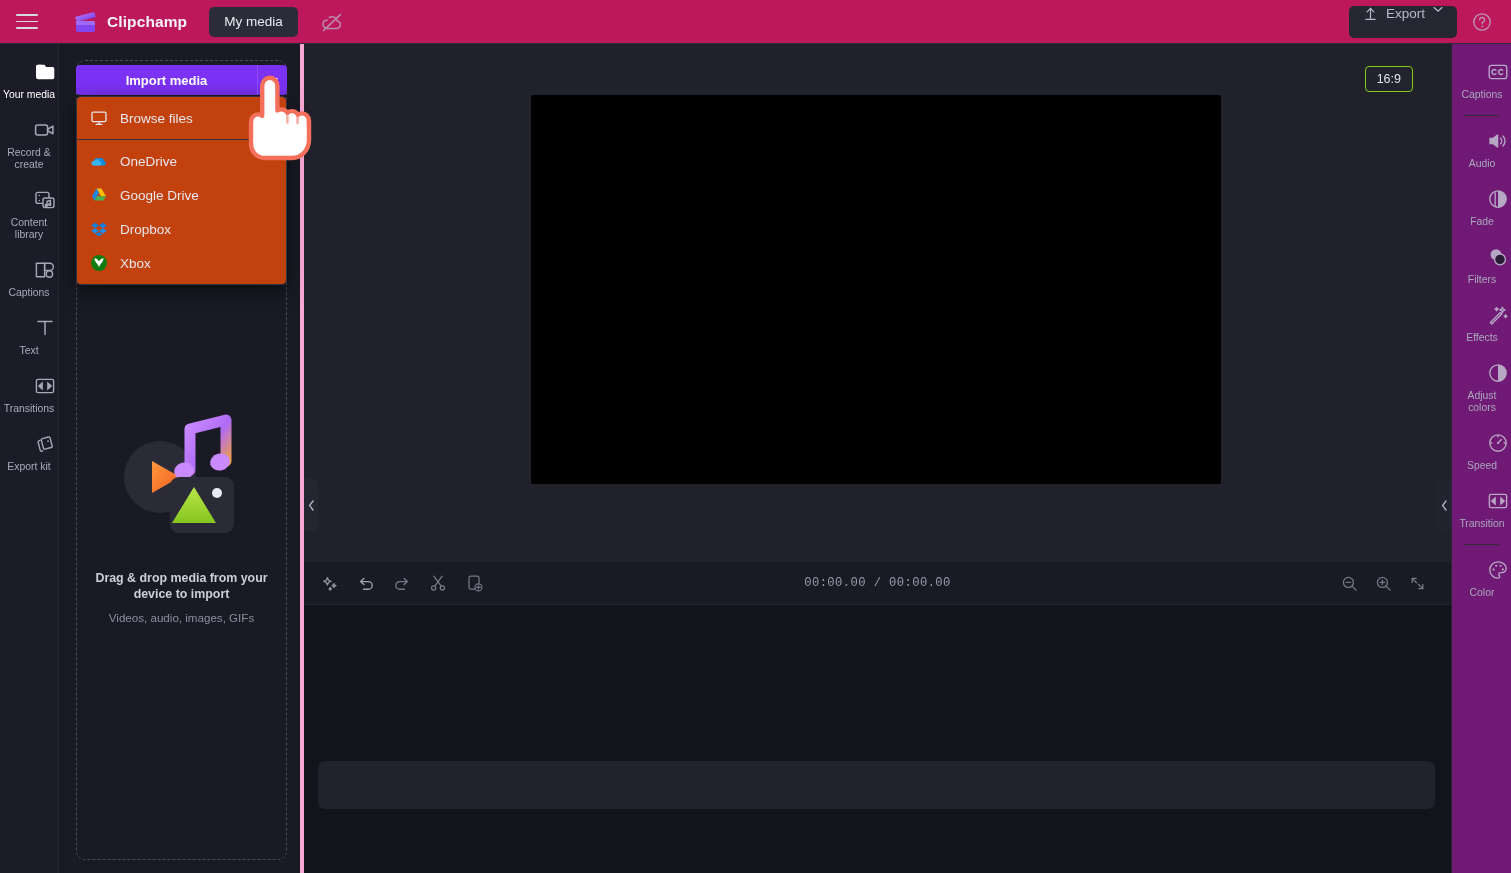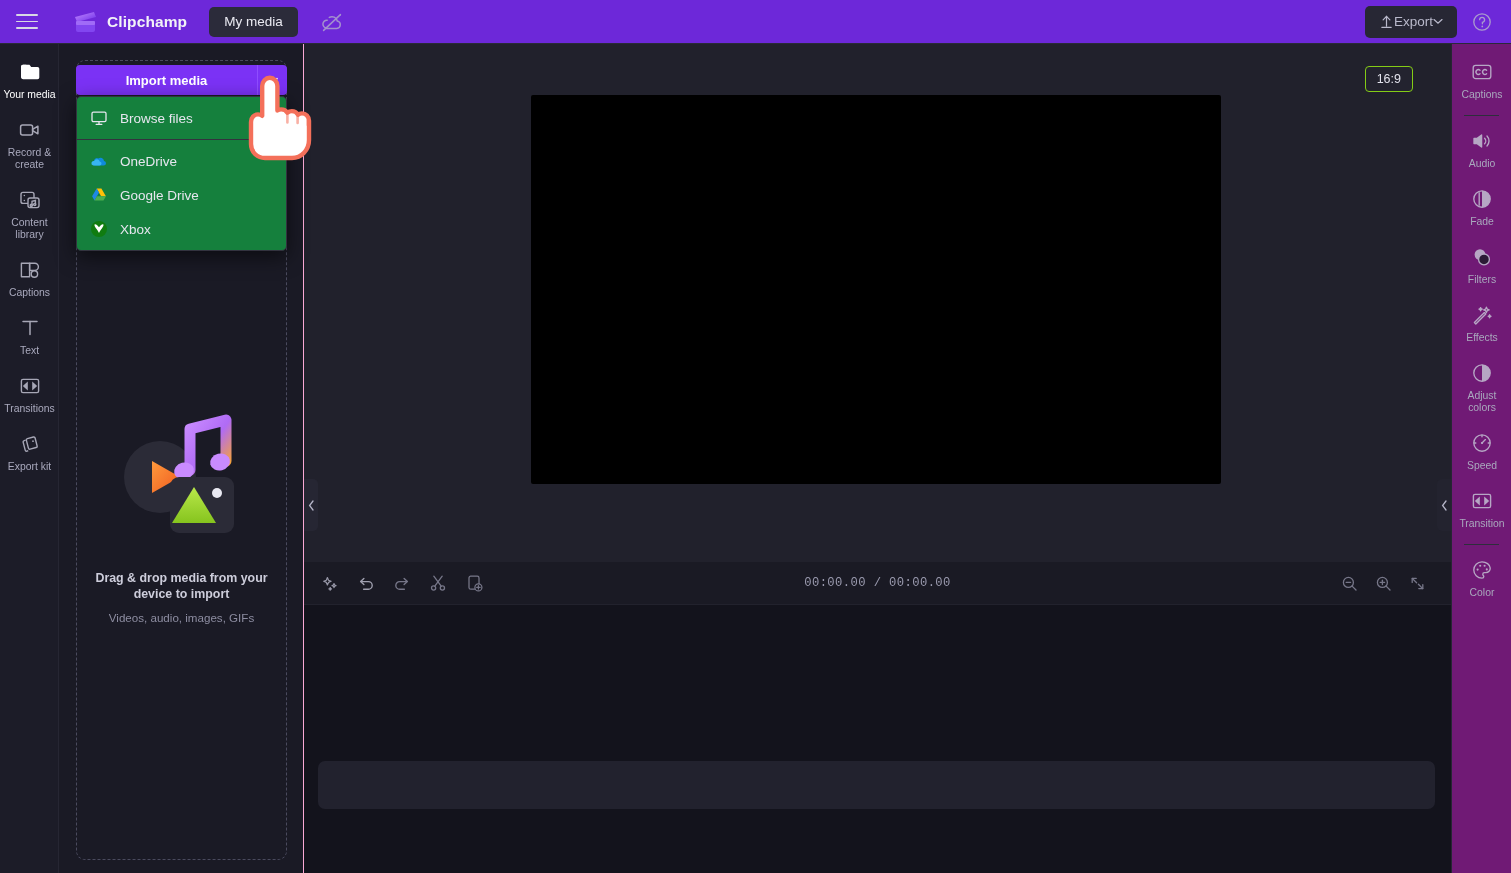--- a/index.html
+++ b/index.html
@@ -8,21 +8,21 @@
     background: #15151f;
     font-family: "Liberation Sans", sans-serif;
     overflow: hidden;
     color: #e8e8ef;
   }
   #app { position: relative; width: 1511px; height: 873px; }
 
   
   .topbar {
     position: absolute; top: 0; left: 0; width: 1511px; height: 44px;
-    background: #6d28d9;
+    background: #be185d;
     display: flex; align-items: center;
     border-bottom: 1px solid #2a2a38;
   }
   .hamburger {
     width: 26px; height: 26px; margin-left: 16px;
     display: flex; flex-direction: column; justify-content: center; gap: 5px;
     cursor: pointer;
   }
   .hamburger span { display: block; height: 1.6px; width: 22px; background: #d8d8e4; border-radius: 1px; }
   .brand { display: flex; align-items: center; gap: 9px; margin-left: 30px; }
@@ -31,66 +31,66 @@
   .doc-tab {
     margin-left: 22px; height: 30px; padding: 0 15px;
     background: #2b2b3a; border-radius: 5px;
     display: flex; align-items: center;
     font-size: 13.5px; color: #eaeaf2; cursor: pointer;
   }
   .cloud-off { margin-left: 22px; width: 24px; height: 24px; cursor: pointer; opacity: .72; }
   .topbar-right { margin-left: auto; display: flex; align-items: center; gap: 12px; padding-right: 16px; }
   .export-btn {
     height: 32px; padding: 0 14px; background: #272734; border-radius: 5px;
-    display: flex; align-items: center; gap: 0;
+    display: flex; align-items: flex-start; gap: 8px;
     font-size: 13.5px; color: #b9b9cb; cursor: pointer;
   }
   .help-btn { width: 26px; height: 26px; cursor: pointer; opacity: .8; display:flex;align-items:center;justify-content:center; }
 
   
   .rail-left {
     position: absolute; top: 44px; left: 0; width: 59px; height: 829px;
     background: #1c1c28; border-right: 1px solid #262633;
     padding-top: 8px;
   }
   .rail-item {
     width: 59px; padding: 8px 2px 9px; display: flex; flex-direction: column;
-    align-items: center; gap: 5px; cursor: pointer;
+    align-items: flex-end; gap: 5px; cursor: pointer;
   }
   .rail-item .ri-ico { height: 24px; display: flex; align-items: center; justify-content: center; opacity: .82; }
   .rail-item .ri-lbl {
     font-size: 10.4px; line-height: 12px; text-align: center; color: #a9a9bd;
     width: 56px; white-space: pre-line;
   }
   .rail-item.active .ri-ico { opacity: 1; }
   .rail-item.active .ri-lbl { color: #ffffff; }
 
   
   .media-panel {
     position: absolute; top: 44px; left: 59px; width: 245px; height: 829px;
-    background: #1a1a25; border-right: 1px solid #f9a8d4;
+    background: #1a1a25; border-right: 4px solid #f9a8d4;
   }
   .dropzone {
     position: absolute; top: 16px; left: 17px; width: 211px; height: 800px;
     border: 1.4px dashed #4a4a5e; border-radius: 9px;
   }
   .import-row { position: absolute; top: 21px; left: 17px; display: flex; width: 211px; height: 30px; }
   .import-btn {
     flex: 1; background: #7b32f5; border-radius: 4px 0 0 4px;
     display: flex; align-items: center; justify-content: center;
     font-size: 13px; font-weight: 600; color: #fff; cursor: pointer;
   }
   .import-caret {
     width: 30px; background: #7b32f5; border-left: 1px solid #8f4dff;
     border-radius: 0 4px 4px 0; display: flex; align-items: center; justify-content: center;
     cursor: pointer;
   }
   .import-menu {
     position: absolute; top: 52px; left: 17px; width: 211px;
-    background: #15803d; border: 1px solid #33333f; border-radius: 5px;
+    background: #c2410c; border: 1px solid #33333f; border-radius: 5px;
     padding: 4px 0; z-index: 30;
     box-shadow: 0 6px 20px rgba(0,0,0,.55);
   }
   .menu-item {
     height: 34px; display: flex; align-items: center; gap: 12px;
     padding: 0 13px; font-size: 13.5px; color: #e6e6ef; cursor: pointer;
   }
   .menu-ico { width: 18px; height: 18px; display: flex; align-items: center; justify-content: center; flex: 0 0 18px; }
   .menu-sep { height: 1px; background: #33333f; margin: 4px 0; }
 
@@ -360,20 +360,32 @@
         <span class="menu-ico">
           <svg width="18" height="18" viewBox="0 0 18 18">
             <path d="M6.6 2.4h4.8l4.5 7.8h-4.8z" fill="#ffc107"></path>
             <path d="M6.6 2.4L2.1 10.2l2.4 4.2 4.5-7.8z" fill="#1e88e5"></path>
             <path d="M4.5 14.4h9l2.4-4.2H6.9z" fill="#4caf50"></path>
           </svg>
         </span>
         <span>Google Drive</span>
       </div>
 
+      <div class="menu-item">
+        <span class="menu-ico">
+          <svg width="18" height="18" viewBox="0 0 18 18">
+            <path d="M5.1 2.8L1.2 5.5l3.9 2.7L9 5.5z" fill="#0f7fe0"></path>
+            <path d="M12.9 2.8L9 5.5l3.9 2.7 3.9-2.7z" fill="#0f7fe0"></path>
+            <path d="M1.2 10.9l3.9 2.7L9 10.9 5.1 8.2z" fill="#1e8ff0"></path>
+            <path d="M12.9 8.2L9 10.9l3.9 2.7 3.9-2.7z" fill="#1e8ff0"></path>
+            <path d="M5.3 14.4L9 12.1l3.7 2.3L9 16.2z" fill="#0f7fe0"></path>
+          </svg>
+        </span>
+        <span>Dropbox</span>
+      </div>
 
       <div class="menu-item">
         <span class="menu-ico">
           <svg width="18" height="18" viewBox="0 0 18 18">
             <circle cx="9" cy="9" r="8" fill="#107c10"></circle>
             <path d="M9 7.2c1.6-2 3.2-3.4 4.1-3 1.1.5-.3 3-1.5 4.6-1.3 1.8-2 2.9-2.6 4.3-.6-1.4-1.3-2.5-2.6-4.3C5.2 7.2 3.8 4.7 4.9 4.2c.9-.4 2.5 1 4.1 3z" fill="#fff"></path>
           </svg>
         </span>
         <span>Xbox</span>
       </div>

